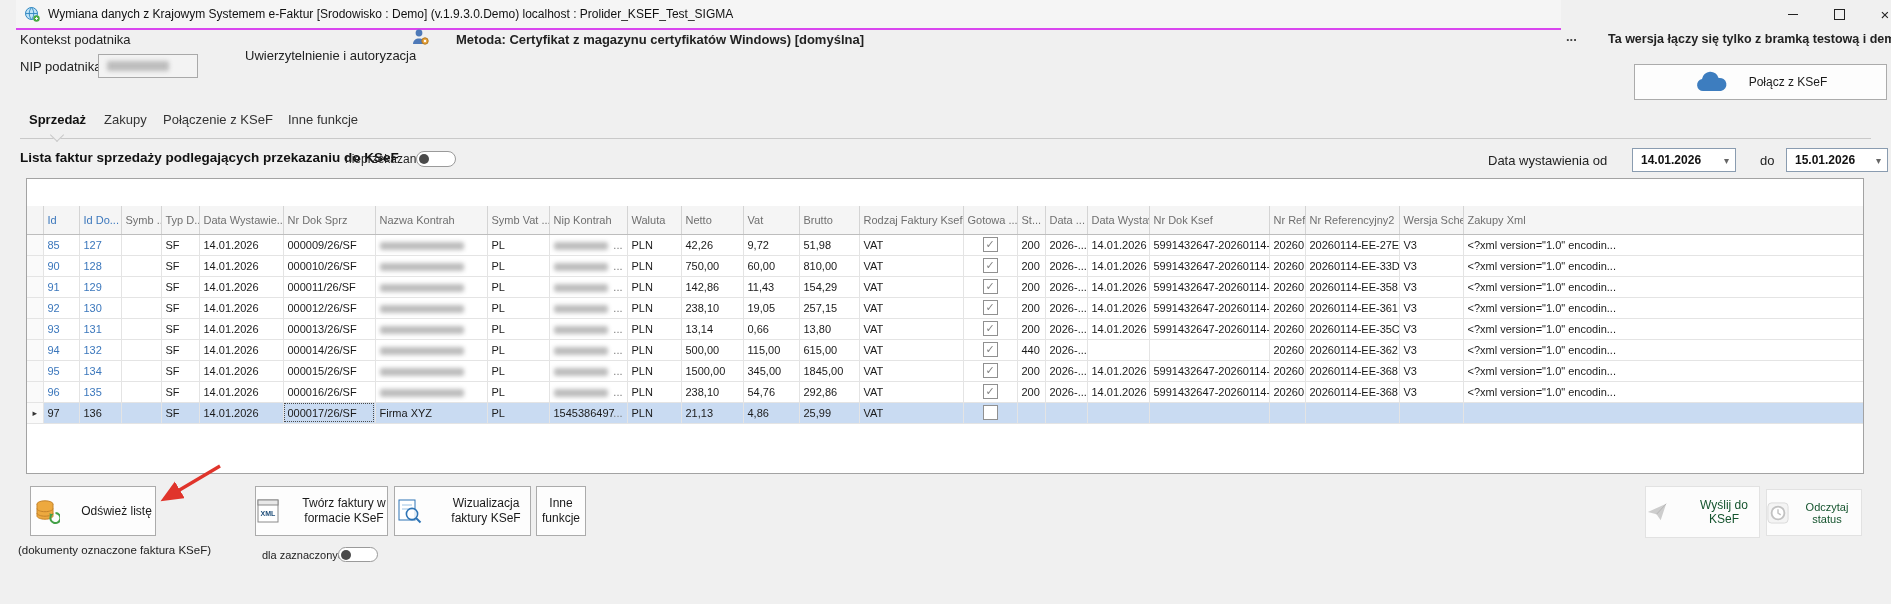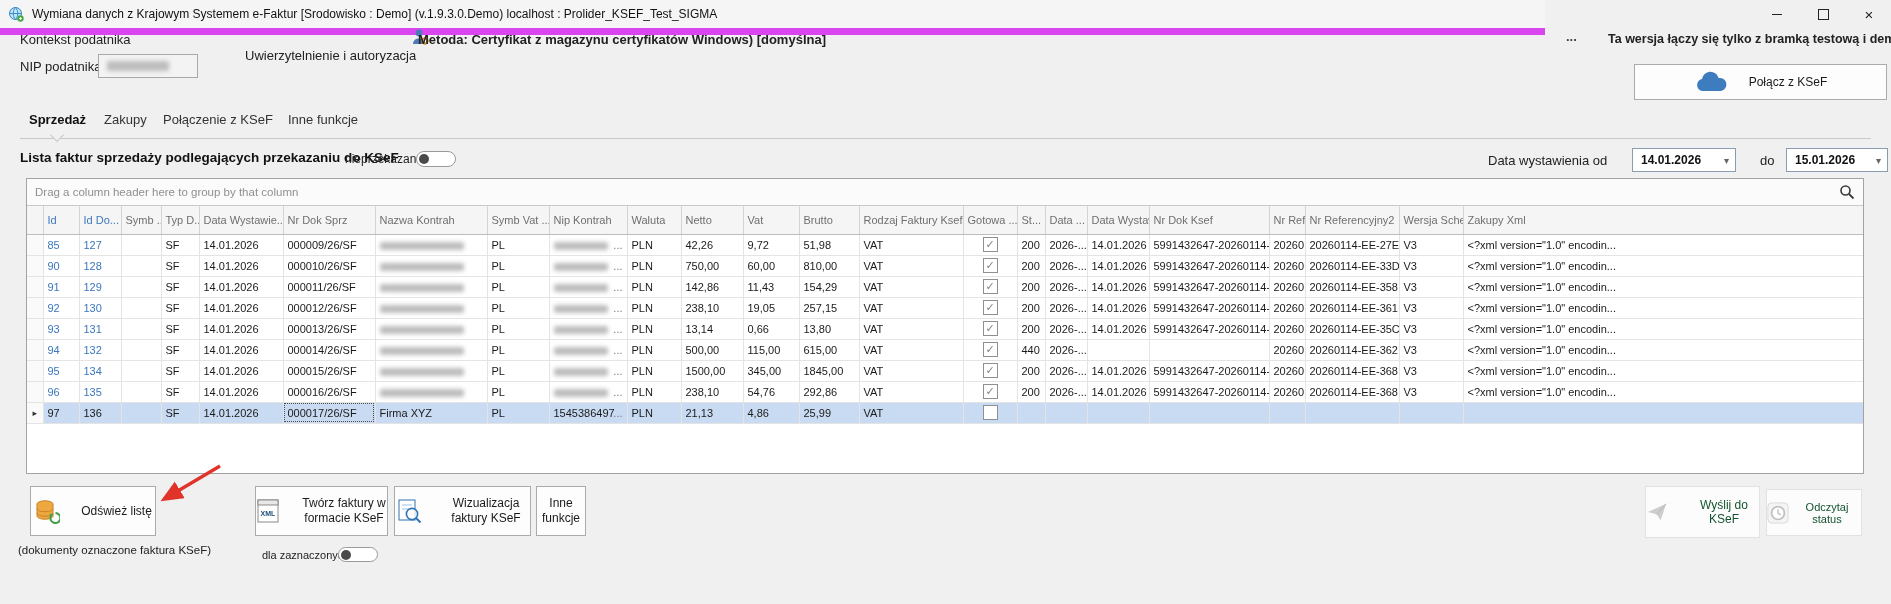--- a/index.html
+++ b/index.html
@@ -1,21 +1,21 @@
 <!DOCTYPE html>
 <html><head>
 <meta charset="utf-8">
 <style>
   html,body{margin:0;padding:0}
   body{width:1891px;height:604px;overflow:hidden;background:#f0f0f0;
        font-family:"Liberation Sans","DejaVu Sans",sans-serif;color:#1a1a1a;
        position:relative;font-size:12px;-webkit-font-smoothing:antialiased}
   .abs{position:absolute}
   
-  .titlebar{position:absolute;left:0;top:0;width:1545px;height:28px;background:#f5f5f5;border-bottom:7px solid #d946ef}
+  .titlebar{position:absolute;left:16px;top:0;width:1545px;height:28px;background:#f5f5f5;border-bottom:2px solid #d946ef}
   .appicon{position:absolute;left:8px;top:6px;width:16px;height:16px}
   .title{position:absolute;left:32px;top:7px;font-size:12px;color:#111;white-space:nowrap}
   .wctrl{position:absolute;top:0;width:46px;height:28px;display:flex;align-items:center;justify-content:center;cursor:default}
   .glyph-min{width:10px;height:0;border-bottom:1px solid #222;display:block}
   .glyph-max{width:9px;height:9px;border:1px solid #222;display:block}
   .glyph-x{font-size:15px;line-height:15px;color:#222}
   
   .hlabel{position:absolute;font-size:13px;color:#222;white-space:nowrap}
   .bold{font-weight:bold}
   .nipbox{position:absolute;left:98px;top:54px;width:100px;height:24px;background:#f3f3f3;border:1px solid #a9a9a9;display:flex;align-items:center;padding-left:8px;box-sizing:border-box}
@@ -82,21 +82,21 @@
 <span class="hlabel" style="left:20px;top:32px">Kontekst podatnika</span>
 <span class="hlabel" style="left:245px;top:48px">Uwierzytelnienie i autoryzacja</span>
 <span class="abs" style="left:410px;top:27px">
   <svg width="20" height="20" viewBox="0 0 20 20">
       <circle cx="9" cy="6" r="3.4" fill="#4e79b8"></circle>
       <path d="M3 17c0-3.5 2.7-5.5 6-5.5s6 2 6 5.5z" fill="#4e79b8"></path>
       <circle cx="15" cy="14" r="3.2" fill="#e7a33d" stroke="#b57a1f"></circle>
       <circle cx="15" cy="14" r="1.2" fill="#fff"></circle>
     </svg>
 </span>
-<span class="hlabel bold" style="left:418px;top:32px">Metoda: Certyfikat z magazynu certyfikatów Windows) [domyślna]</span>
+<span class="hlabel bold" style="left:456px;top:32px">Metoda: Certyfikat z magazynu certyfikatów Windows) [domyślna]</span>
 <span class="hlabel bold" style="left:1566px;top:29px;color:#444">...</span>
 <span class="hlabel bold" style="left:1608px;top:32px;font-size:12.5px">Ta wersja łączy się tylko z bramką testową i demo KSeF</span>
 
 <div class="btn" style="left:1634px;top:64px;width:253px;height:36px">
   <span style="display:inline-flex">
     <svg width="34" height="22" viewBox="0 0 34 22">
         <path d="M27 20H9a6 6 0 0 1-1-11.9A8.5 8.5 0 0 1 24.6 7a6.5 6.5 0 0 1 2.4 13z" fill="#3d7dbf"></path>
       </svg>
   </span>
   <span>Połącz z KSeF</span>
@@ -125,29 +125,20 @@
   <span class="dval">14.01.2026</span>
   <span class="darr">▾</span>
 </div>
 <span class="hlabel" style="left:1760px;top:153px">do</span>
 <div class="datebox" style="left:1786px;top:148px;width:102px">
   <span class="dval">15.01.2026</span>
   <span class="darr">▾</span>
 </div>
 
 <div class="gridbox">
-  <div class="grouprow">
-    <span>Drag a column header here to group by that column</span>
-    <span style="display:inline-flex">
-      <svg width="16" height="16" viewBox="0 0 16 16">
-          <circle cx="6.5" cy="6.5" r="4.5" fill="none" stroke="#3a3a3a" stroke-width="1.6"></circle>
-          <line x1="10" y1="10" x2="14.5" y2="14.5" stroke="#3a3a3a" stroke-width="1.8"></line>
-        </svg>
-    </span>
-  </div>
   <table id="tbl">
       <colgroup>
         <col style="width: 16px;">
         <col style="width: 36px;">
         <col style="width: 42px;">
         <col style="width: 40px;">
         <col style="width: 38px;">
         <col style="width: 84px;">
         <col style="width: 92px;">
         <col style="width: 112px;">

